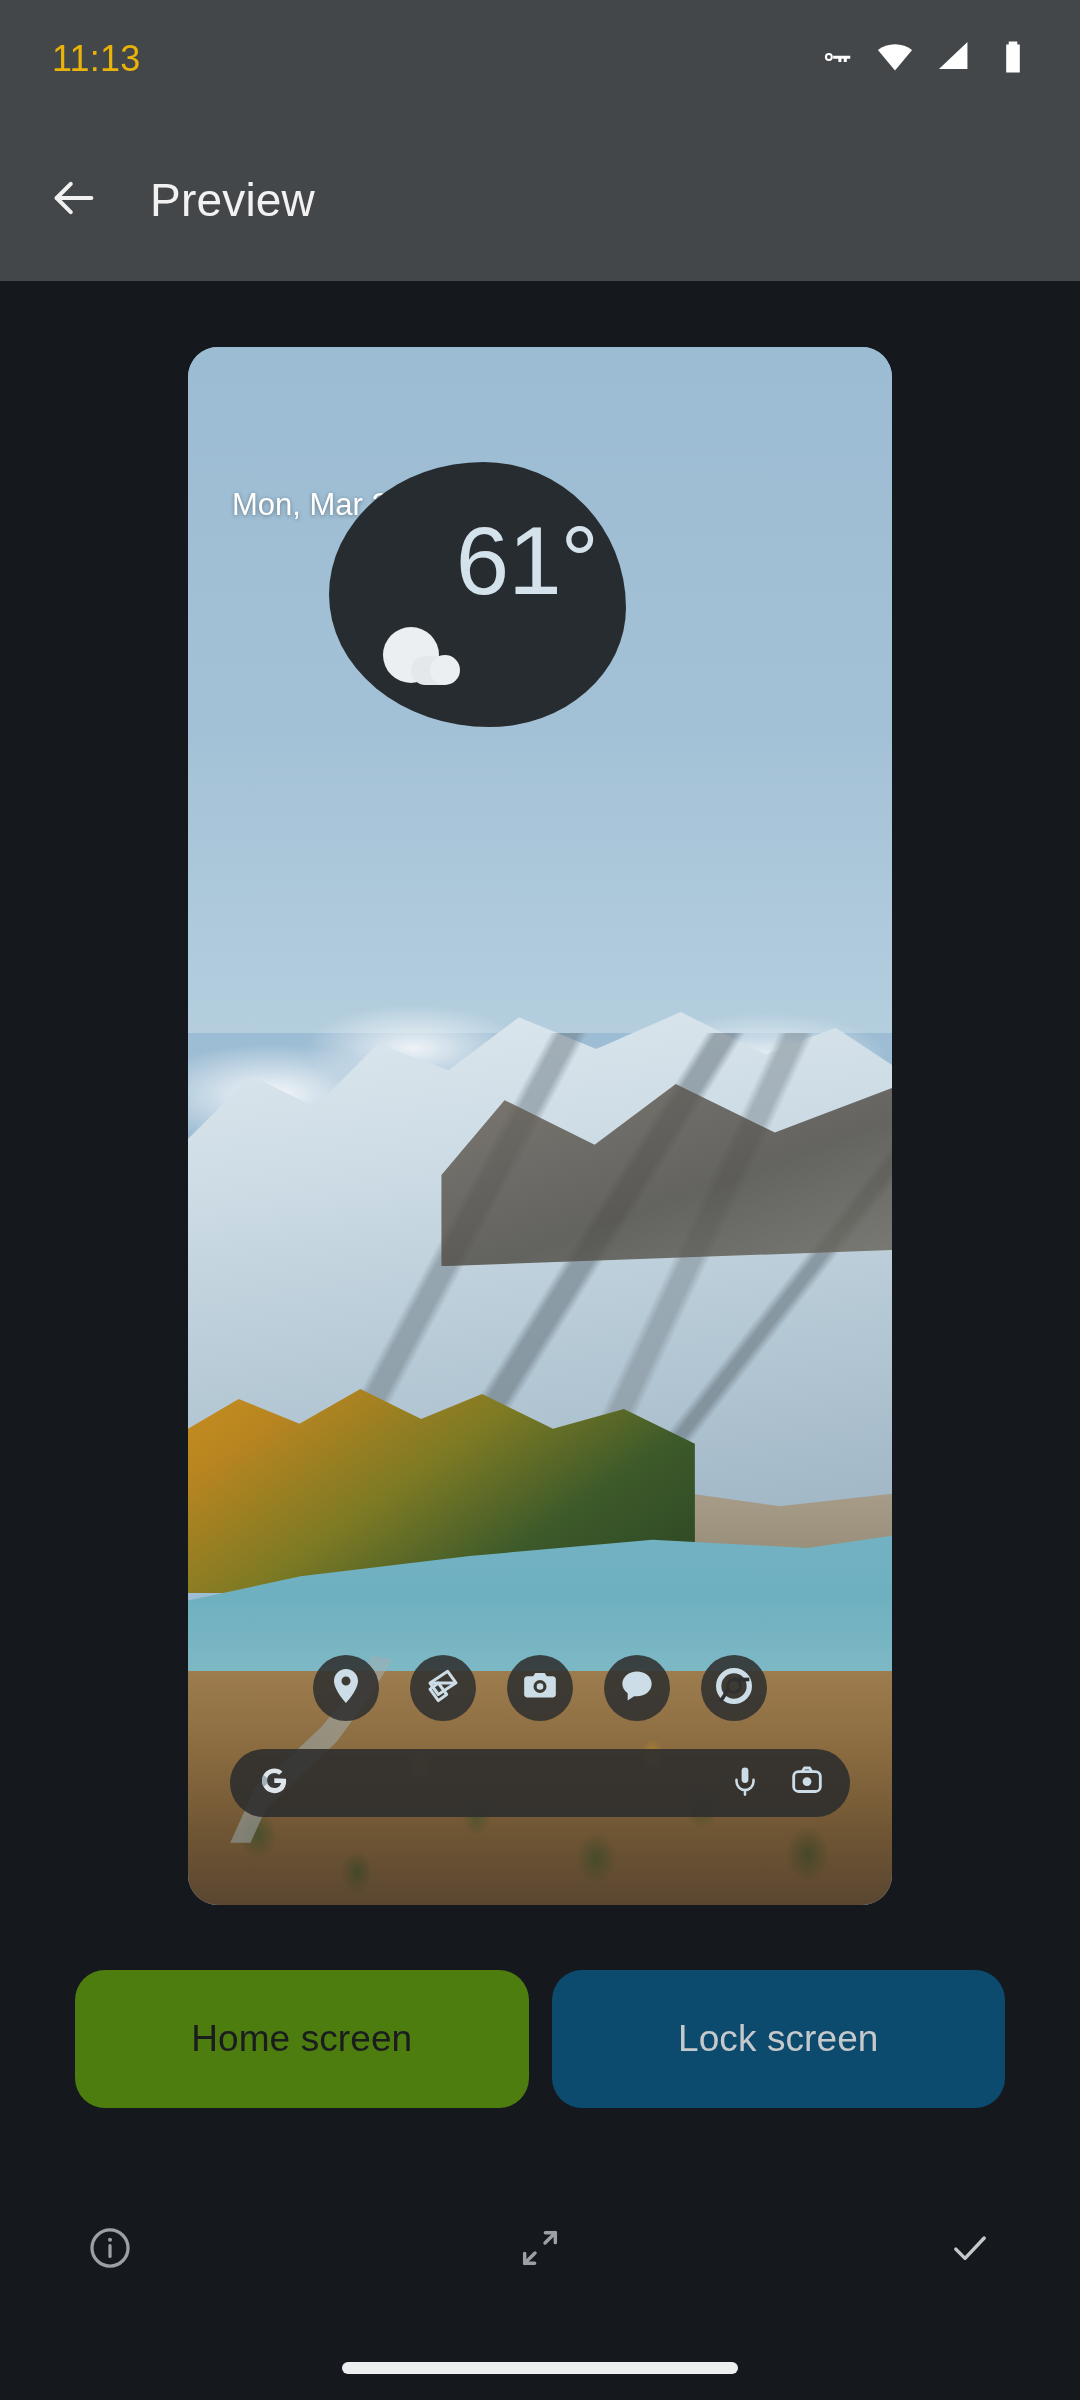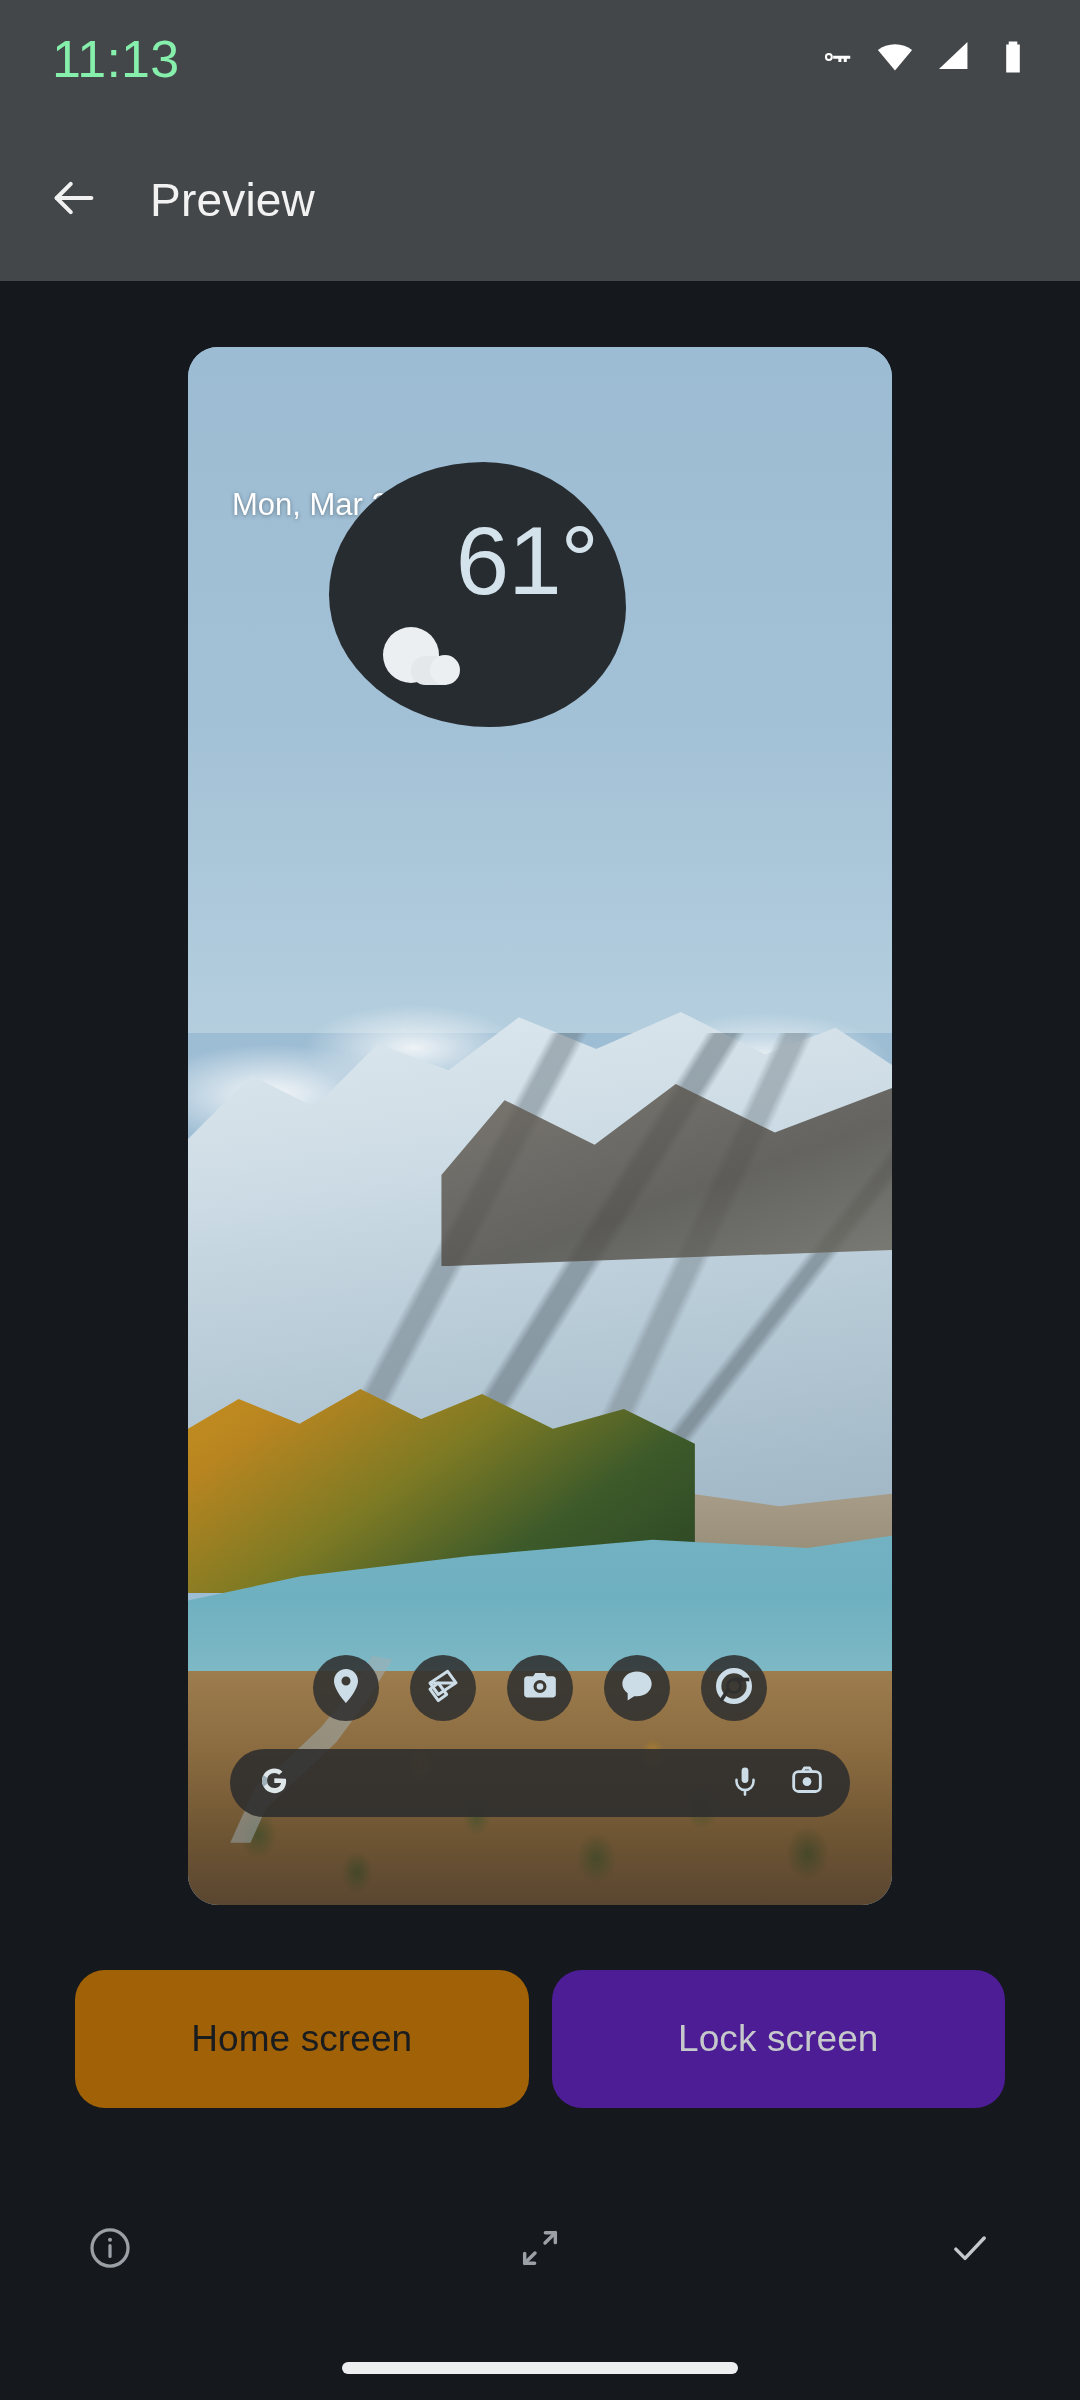--- a/index.html
+++ b/index.html
@@ -10,21 +10,21 @@
     overflow:hidden;
   }
 
   
   .status-bar{
     position:absolute; left:0; top:0; width:1080px; height:118px;
     background:#434749;
     display:flex; align-items:center; justify-content:space-between;
     padding:0 48px 0 52px;
   }
-  .status-clock{ color:#86efac; font-size:52px; letter-spacing:.2px; }
+  .status-clock{ color:#eab308; font-size:36px; letter-spacing:.2px; }
   .status-icons{ display:flex; align-items:center; gap:21px; }
   .si{ display:block; }
 
   
   .app-bar{
     position:absolute; left:0; top:118px; width:1080px; height:163px;
     background:#434749;
     display:flex; align-items:center;text-align:right;
   }
   .back-btn{
@@ -171,22 +171,22 @@
   .toggles{
     position:absolute; left:75px; top:1970px;
     width:930px; height:138px;
     display:flex; gap:23px;
   }
   .toggle{
     flex:1; border-radius:30px;
     display:flex; align-items:center; justify-content:center;
     font-size:37px; letter-spacing:.1px;
   }
-  .toggle.selected{ background:#a16207; color:#1a1c1e; }
-  .toggle.unselected{ background:#4c1d95; color:#c6c9cb; }
+  .toggle.selected{ background:#4d7c0f; color:#1a1c1e; }
+  .toggle.unselected{ background:#0c4a6e; color:#c6c9cb; }
 
   
   .action-bar{
     position:absolute; left:0; top:2180px; width:1080px; height:140px;
     display:flex; align-items:center;
   }
   .action-slot{ flex:1; display:flex; align-items:center; }
   .action-slot.left{ justify-content:flex-start; padding-left:64px; }
   .action-slot.center{ justify-content:center; }
   .action-slot.right{ justify-content:flex-end; padding-right:64px; }

